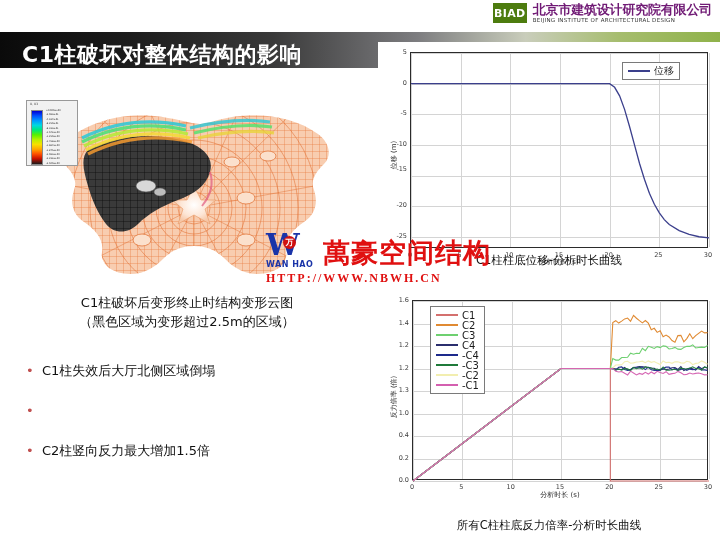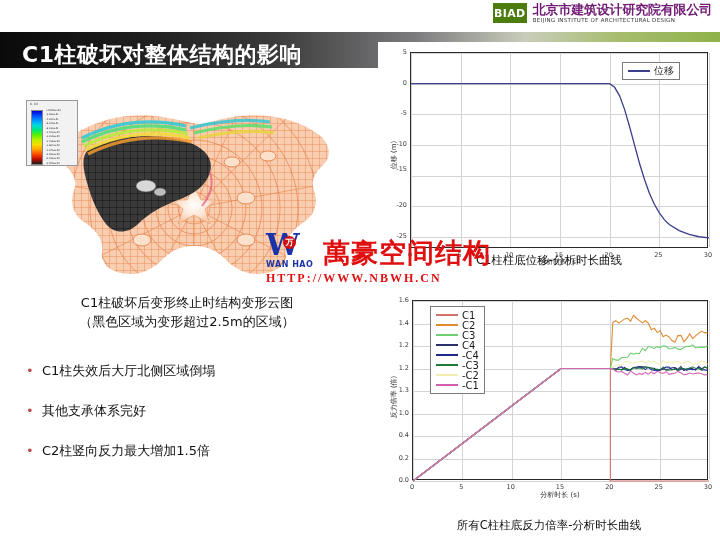--- a/index.html
+++ b/index.html
@@ -314,21 +314,20 @@
   <div>（黑色区域为变形超过2.5m的区域）</div>
 </div>
 
 <div class="bullets">
   <div class="bullet-row">
     <span class="bullet-dot">•</span>
     <span class="bullet-text">C1柱失效后大厅北侧区域倒塌</span>
   </div>
   <div class="bullet-row">
     <span class="bullet-dot">•</span>
-    <span class="bullet-text">其他支承体系完好</span>
   </div>
   <div class="bullet-row">
     <span class="bullet-dot">•</span>
     <span class="bullet-text">C2柱竖向反力最大增加1.5倍</span>
   </div>
 </div>
 
 <div class="chart-box" id="chart-top" style="left:378px; top:42px; width:342px; height:230px;">
   <div class="axis-title rot" id="top-ylabel" style="left:-14px; top:108px; width:60px; text-align:center;">位移 (m)</div>
   <div class="plot-area" id="top-plot" style="left:32px; top:10px; width:298px; height:196px;">

